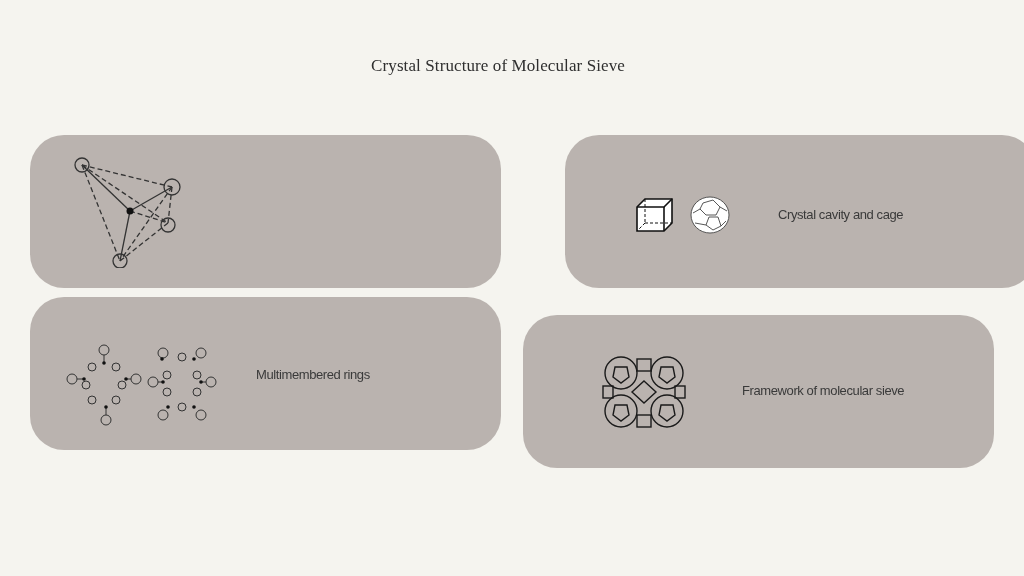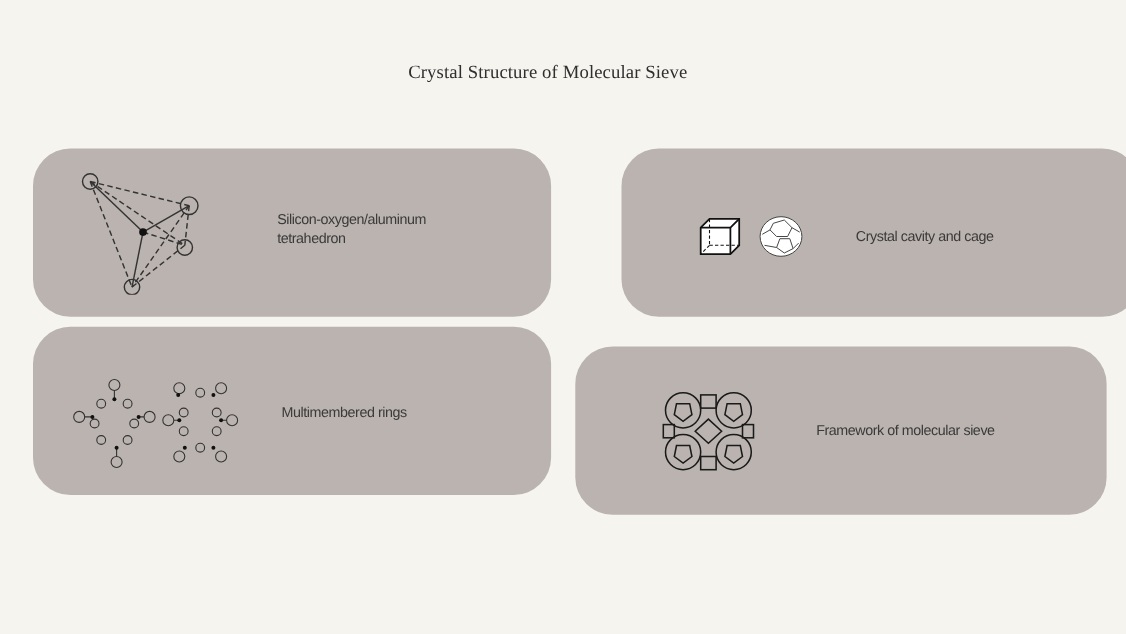--- a/index.html
+++ b/index.html
@@ -2,21 +2,21 @@
 <html><head>
 <meta charset="utf-8">
 <style>
   html,body{margin:0;padding:0;}
   body{width:1024px;height:576px;background:#f5f4ef;position:relative;overflow:hidden;font-family:"Liberation Sans",sans-serif;}
   .title{position:absolute;left:0;top:56px;width:996px;text-align:center;font-family:"Liberation Serif","DejaVu Serif",serif;font-size:17px;color:#2f2f2f;letter-spacing:0.1px;}
   .card{position:absolute;width:471px;height:153px;background:#bab3af;border-radius:34px;}
   .c1{left:30px;top:135px;}
   .c2{left:523px;top:135px;margin-left:42px;}
   .c3{left:30px;top:297px;}
-  .c4{left:523px;top:315px;padding-left:12px;}
+  .c4{left:523px;top:315px;}
   .fig{position:absolute;}
   .label{position:absolute;font-size:13px;color:#3a3a3a;line-height:17px;letter-spacing:-0.4px;}
 </style>
 </head>
 <body>
 
 <div class="title">Crystal Structure of Molecular Sieve</div>
 
 <div class="card c1">
   <svg class="fig" style="left:38px;top:18px;" width="120" height="115" viewBox="0 0 120 115">
@@ -33,24 +33,20 @@
       <line x1="14" y1="12" x2="62" y2="58"></line>
       <line x1="104" y1="34" x2="62" y2="58"></line>
       <line x1="52" y1="108" x2="62" y2="58"></line>
       <circle cx="14" cy="12" r="7"></circle>
       <circle cx="104" cy="34" r="8"></circle>
       <circle cx="100" cy="72" r="7"></circle>
       <circle cx="52" cy="108" r="7"></circle>
     </g>
     <circle cx="62" cy="58" r="3.5" fill="#111"></circle>
   </svg>
-  <div class="label" style="left:222px;top:56px;">
-    <div>Silicon-oxygen/aluminum</div>
-    <div>tetrahedron</div>
-  </div>
 </div>
 
 <div class="card c2">
   <svg class="fig" style="left:70px;top:60px;" width="40" height="38" viewBox="0 0 40 38">
     <g fill="#fff" stroke="#111" stroke-width="1.6">
       <polygon points="2,12 10,4 37,4 37,28 29,36 2,36"></polygon>
       <polyline points="2,12 29,12 37,4" fill="none"></polyline>
       <line x1="29" y1="12" x2="29" y2="36"></line>
     </g>
     <g stroke="#111" stroke-width="1" stroke-dasharray="3 2" fill="none">

